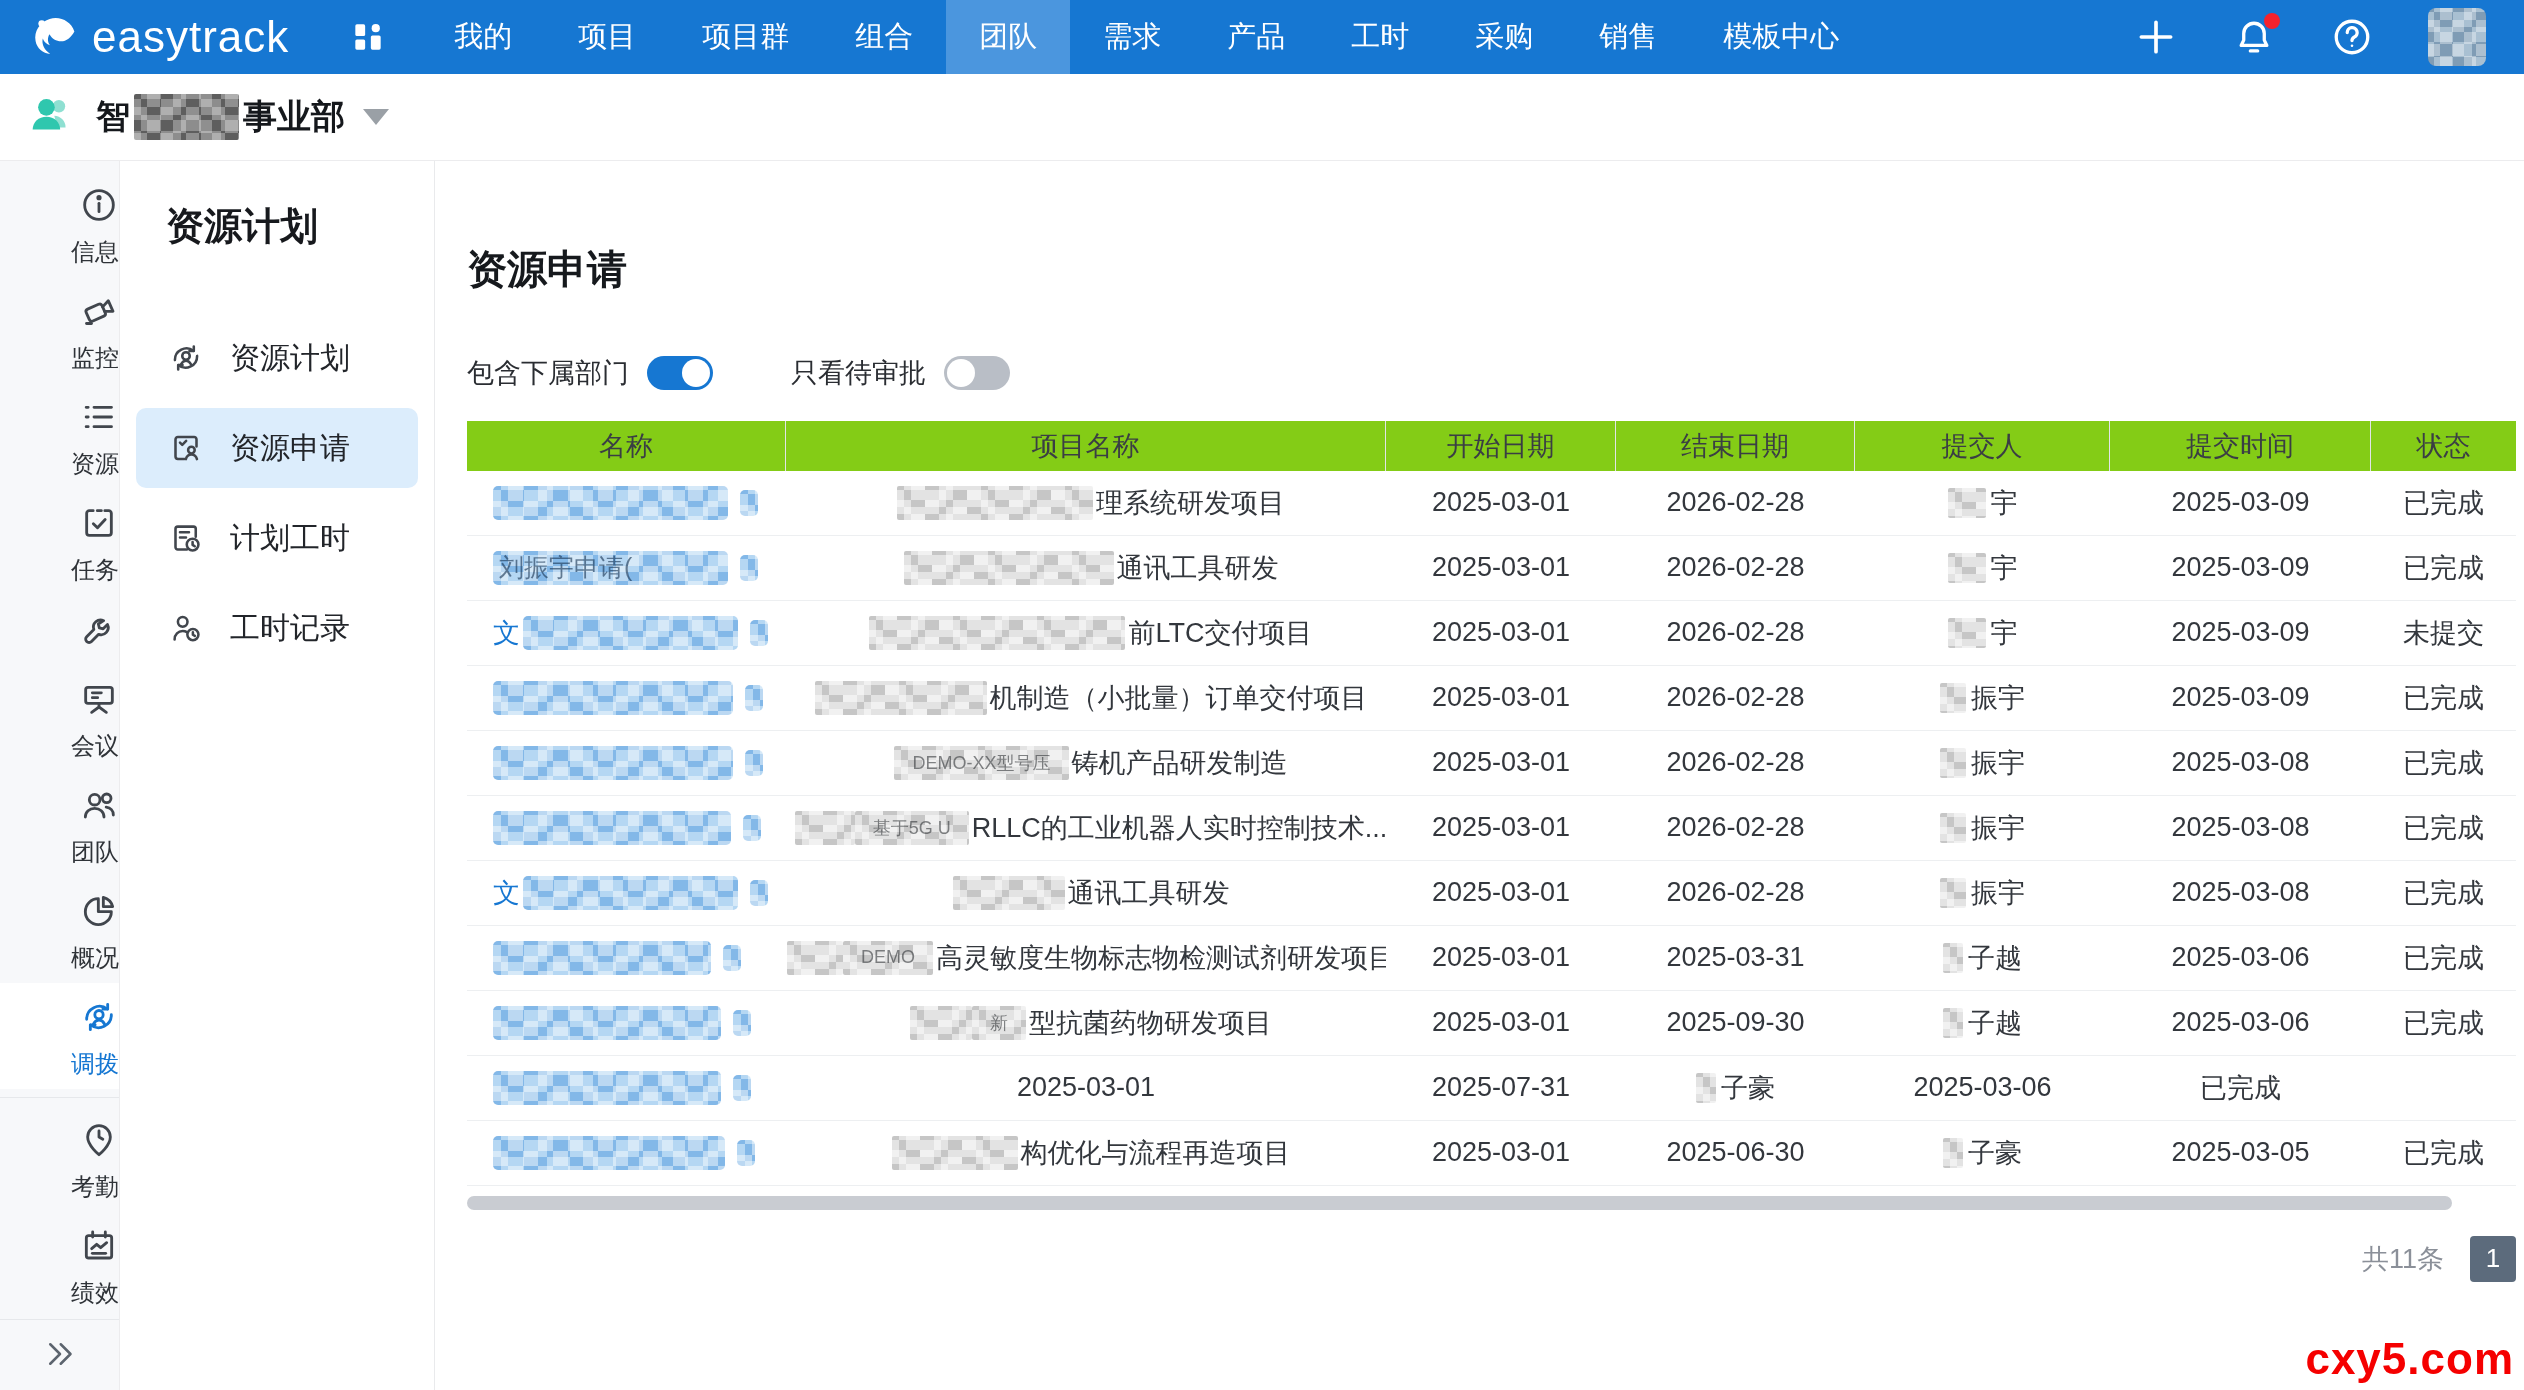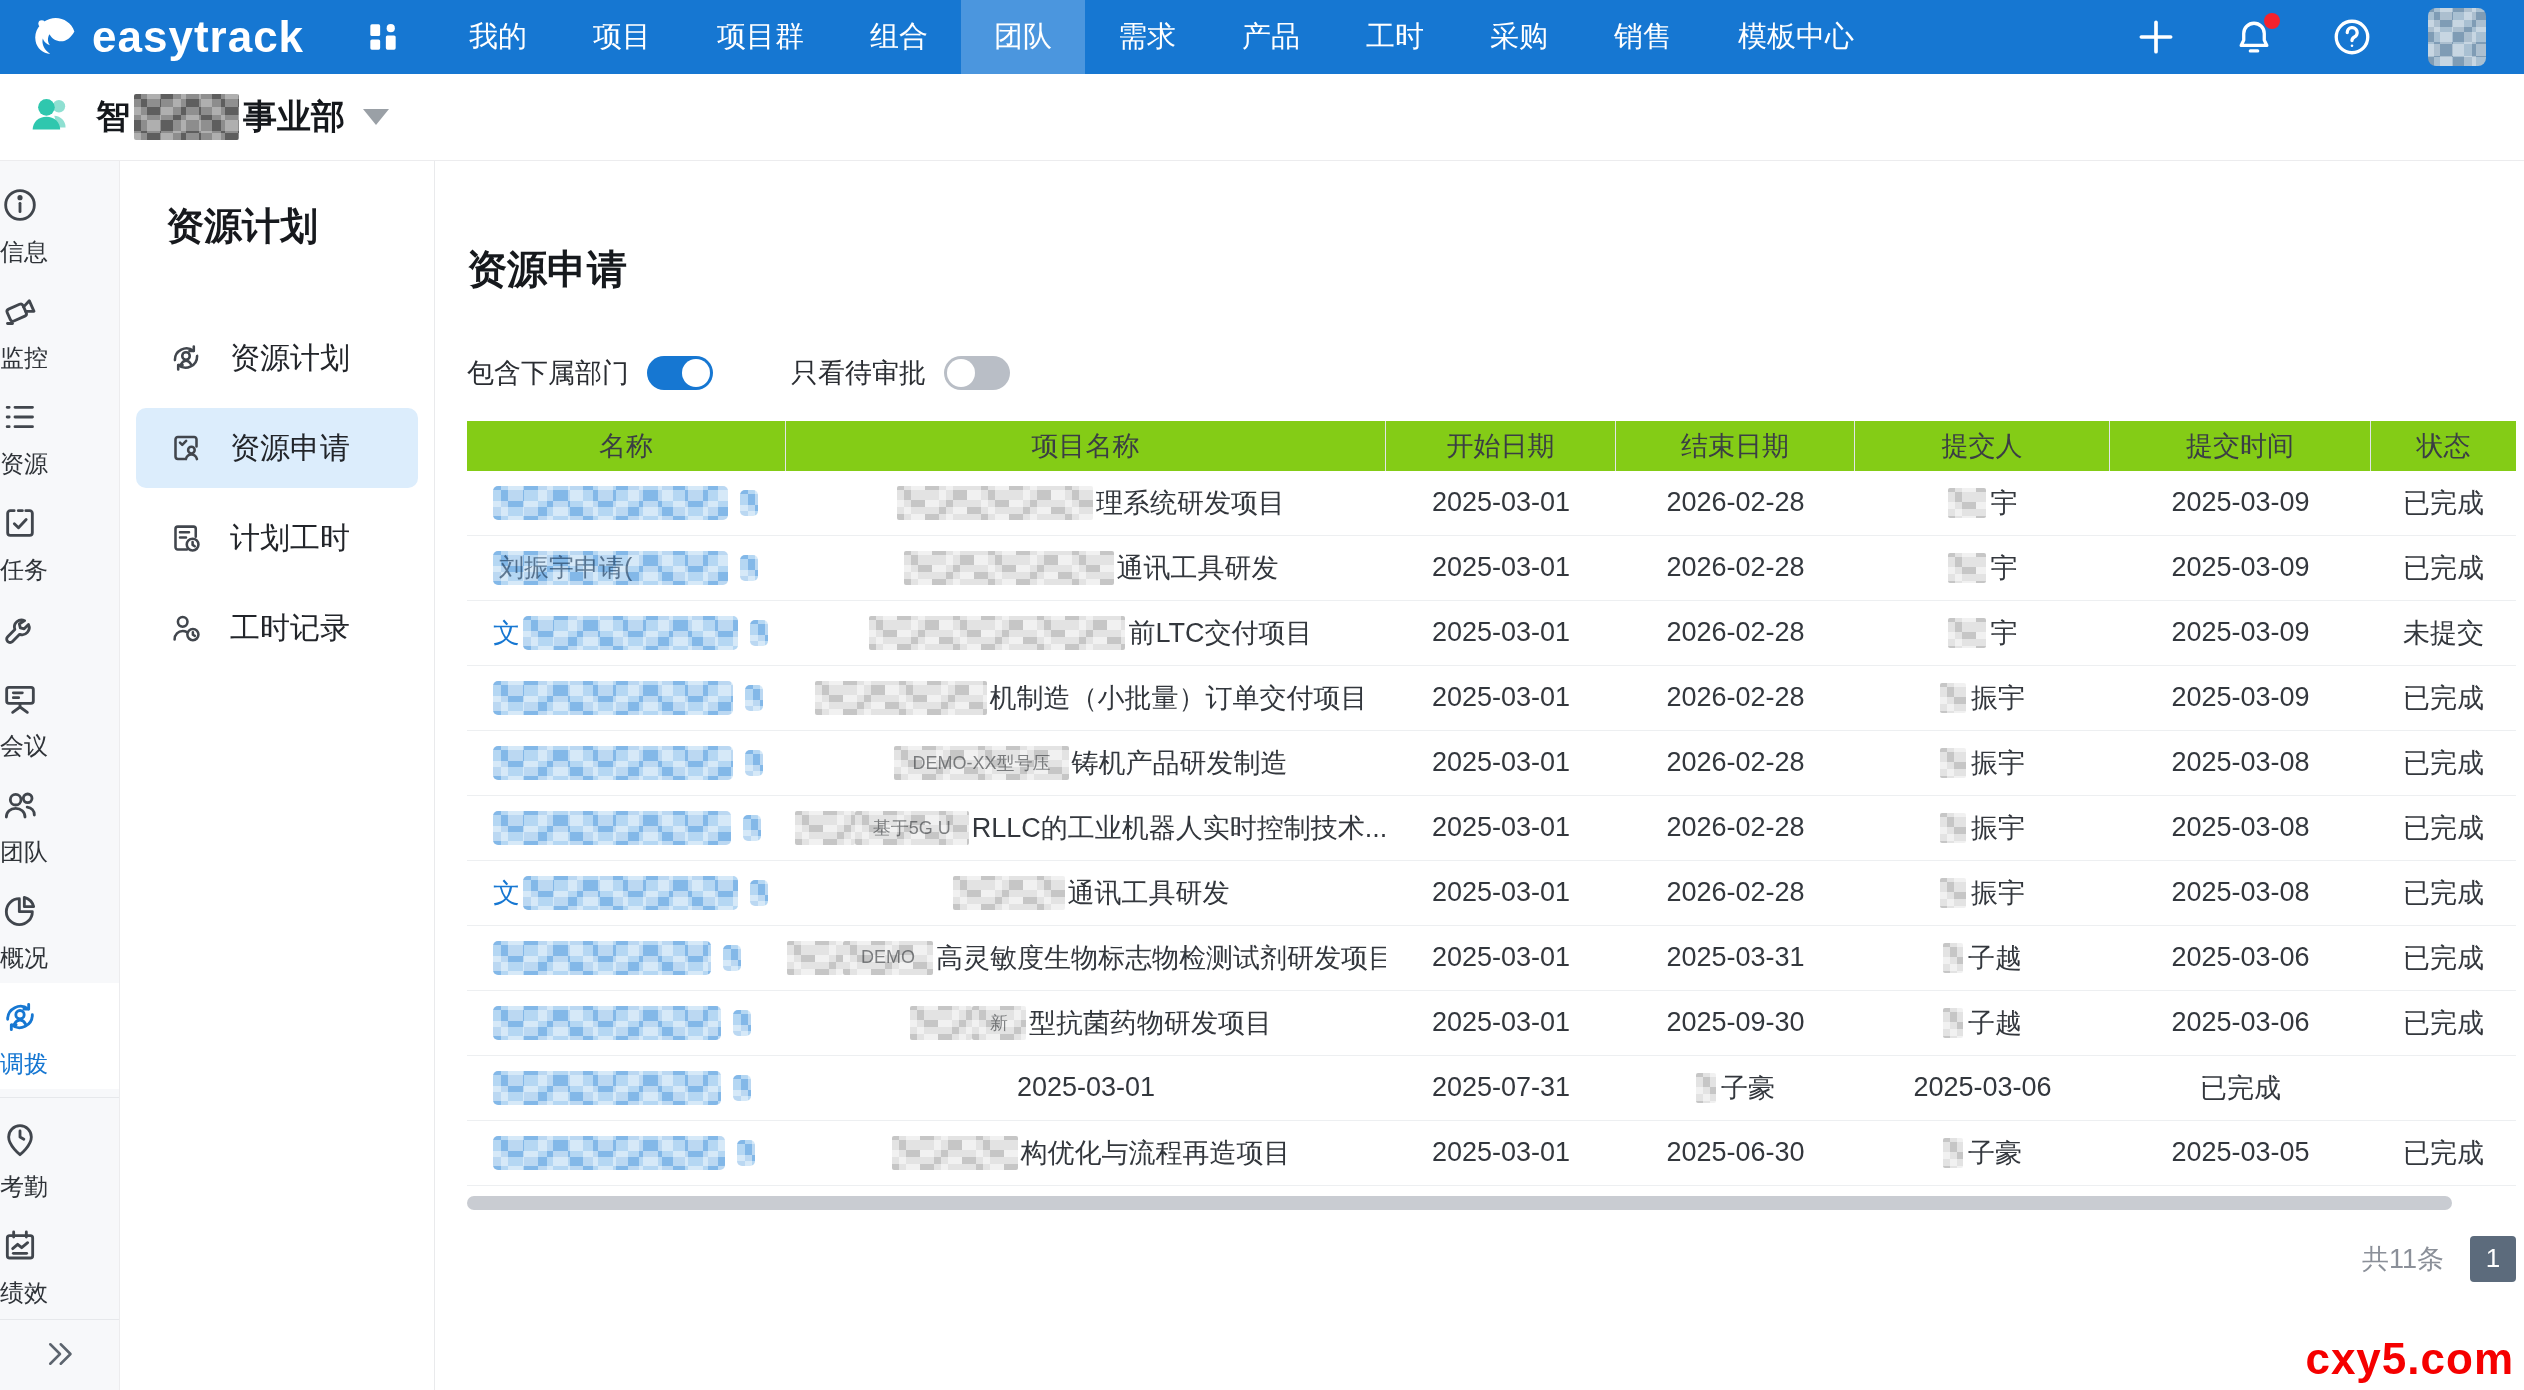--- a/index.html
+++ b/index.html
@@ -2,21 +2,21 @@
 <html><head>
 <meta charset="utf-8">
 <style>
   html,body{margin:0;padding:0}
   body{width:2524px;height:1390px;overflow:hidden;position:relative;background:#fff;
        font-family:"Liberation Sans","DejaVu Sans",sans-serif;color:#33373d}
   
   .topbar{height:74px;background:#1677d2;display:flex;align-items:center;color:#fff}
   .logo{display:flex;align-items:center;gap:12px;padding-left:26px;flex:none}
   .logo svg{width:54px;height:54px}
-  .logo-text{font-size:44px;font-weight:bold;letter-spacing:1px}
+  .logo-text{font-size:44px;font-weight:normal;letter-spacing:1px}
   .apps{margin-left:60px;margin-right:34px;display:flex;align-items:center;cursor:pointer}
   .apps svg{width:38px;height:38px}
   .topnav{display:flex;height:100%}
   .nav-item{display:flex;align-items:center;padding:0 33px;font-size:29px;cursor:pointer;white-space:nowrap}
   .nav-item.active{background:#4b96de}
   .top-right{margin-left:auto;display:flex;align-items:center;gap:54px;padding-right:38px}
   .tr-icon{position:relative;display:flex;cursor:pointer}
   .tr-icon svg{width:44px;height:44px}
   .bell-badge{position:absolute;right:-4px;top:-2px;width:16px;height:16px;border-radius:50%;background:#f5222d}
   .avatar{width:58px;height:58px;border-radius:8px;
@@ -28,21 +28,21 @@
   .dept-name{display:flex;align-items:center;font-size:34px;font-weight:bold;color:#15181c;gap:4px}
   .mosaic-dark{height:46px;border-radius:2px;
     background:repeating-conic-gradient(rgba(255,255,255,.3) 0% 25%,rgba(0,0,0,0) 0% 50%) 0 0/26px 26px,
                repeating-conic-gradient(#8d8d8d 0% 25%,#5e5e5e 0% 50%) 7px 5px/40px 32px,#7a7a7a}
   .caret{width:0;height:0;border-left:13px solid transparent;border-right:13px solid transparent;
          border-top:16px solid #9aa0a6;margin-left:14px;cursor:pointer}
   
   .bodyrow{display:flex;height:1229px}
   .rail{width:120px;background:#f7f8fa;border-right:1px solid #ececee;box-sizing:border-box;
         display:flex;flex-direction:column;align-items:center;padding-top:10px;flex:none}
-  .rail-item{width:100%;height:106px;display:flex;flex-direction:column;align-items:flex-start;justify-content:center;
+  .rail-item{width:100%;height:106px;display:flex;flex-direction:column;align-items:flex-end;justify-content:center;
              gap:15px;color:#2f3338;cursor:pointer;flex:none}
   .rail-item.noLabel{height:70px}
   .rail-item .icn{color:#41464d;display:flex}
   .rail-item svg{width:40px;height:40px}
   .rail-label{font-size:24px;line-height:1}
   .rail-item.active{background:#ffffff;color:#1677d2}
   .rail-item.active .icn{color:#1677d2}
   .rail-divider{width:100%;height:1px;background:#e6e8eb;flex:none;margin:8px 0}
   .rail-collapse{margin-top:auto;margin-bottom:14px;color:#5c646e;cursor:pointer}
   .rail-collapse svg{width:36px;height:36px}

